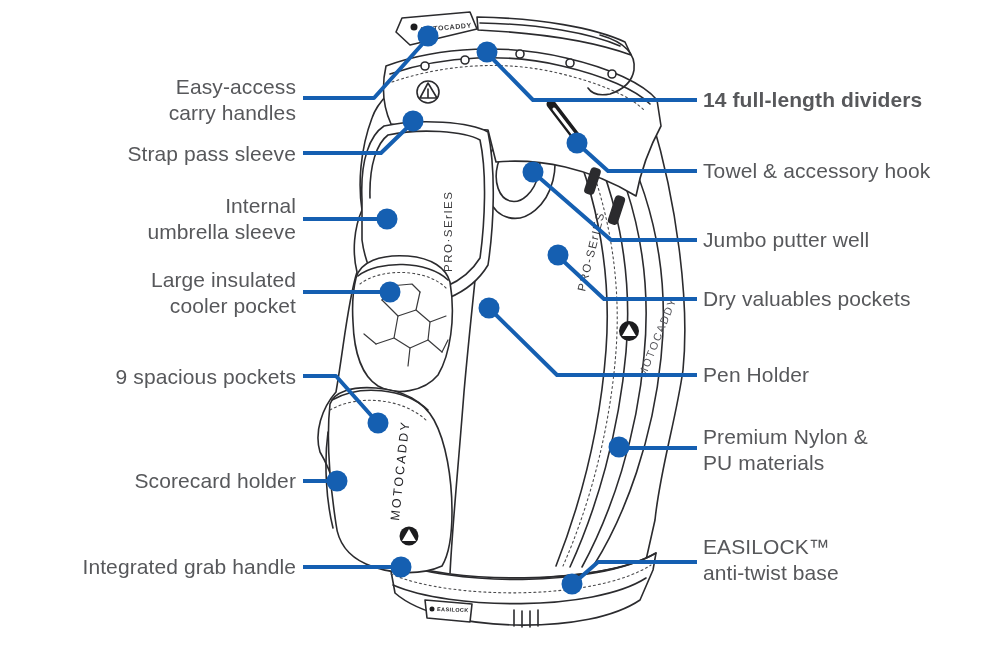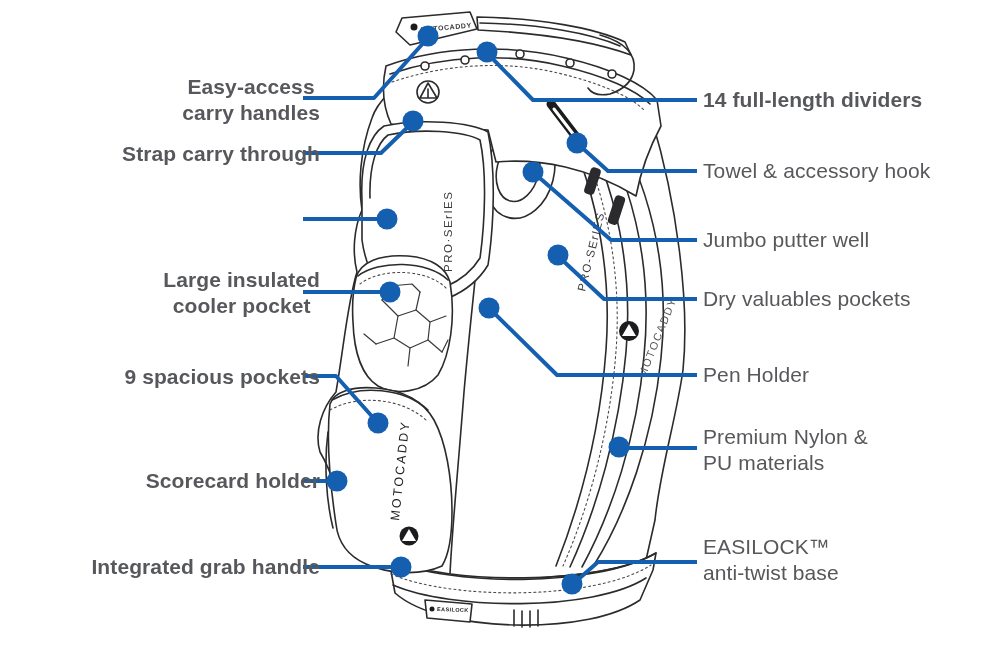--- a/index.html
+++ b/index.html
@@ -6,21 +6,21 @@
   #stage{
     position:relative;width:1000px;height:650px;background:#ffffff;overflow:hidden;
     font-family:"Liberation Sans",sans-serif;
   }
   #bag-svg{position:absolute;left:0;top:0;}
   .label{
     position:absolute;
     font-size:21px;line-height:26px;color:#57585b;
     white-space:pre-line;letter-spacing:.1px;
   }
-  .label-left{right:680px;text-align:center;font-weight:bold;}
+  .label-left{right:704px;text-align:right;}
   .label-right{left:703px;text-align:left;}
   
   #lbl-easy{top:74px;}   #lbl-strap{top:141px;} #lbl-umbrella{top:193px;}
   #lbl-cooler{top:267px;} #lbl-pockets{top:364px;} #lbl-scorecard{top:468px;}
   #lbl-grab{top:554px;margin-left:32px;}
   #lbl-dividers{top:87px;font-weight:bold;} #lbl-towel{top:158px;} #lbl-putter{top:227px;}
   #lbl-dry{top:286px;} #lbl-pen{top:362px;} #lbl-premium{top:424px;}
   #lbl-easilock{top:534px;}
 </style>
 </head>
@@ -169,21 +169,23 @@
       <circle cx="533" cy="172" r="10.5"></circle>
       <circle cx="558" cy="255" r="10.5"></circle>
       <circle cx="489" cy="308" r="10.5"></circle>
       <circle cx="619" cy="447" r="10.5"></circle>
       <circle cx="572" cy="584" r="10.5"></circle>
     </g>
   </svg>
 
   <div id="lbl-easy" class="label label-left">Easy-access
 carry handles</div>
-  <div id="lbl-strap" class="label label-left">Strap carry through</div>
+  <div id="lbl-strap" class="label label-left">Strap pass sleeve</div>
+  <div id="lbl-umbrella" class="label label-left">Internal
+umbrella sleeve</div>
   <div id="lbl-cooler" class="label label-left">Large insulated
 cooler pocket</div>
   <div id="lbl-pockets" class="label label-left">9 spacious pockets</div>
   <div id="lbl-scorecard" class="label label-left">Scorecard holder</div>
   <div id="lbl-grab" class="label label-left">Integrated grab handle</div>
 
   <div id="lbl-dividers" class="label label-right">14 full-length dividers</div>
   <div id="lbl-towel" class="label label-right">Towel &amp; accessory hook</div>
   <div id="lbl-putter" class="label label-right">Jumbo putter well</div>
   <div id="lbl-pen" class="label label-right">Pen Holder</div>

